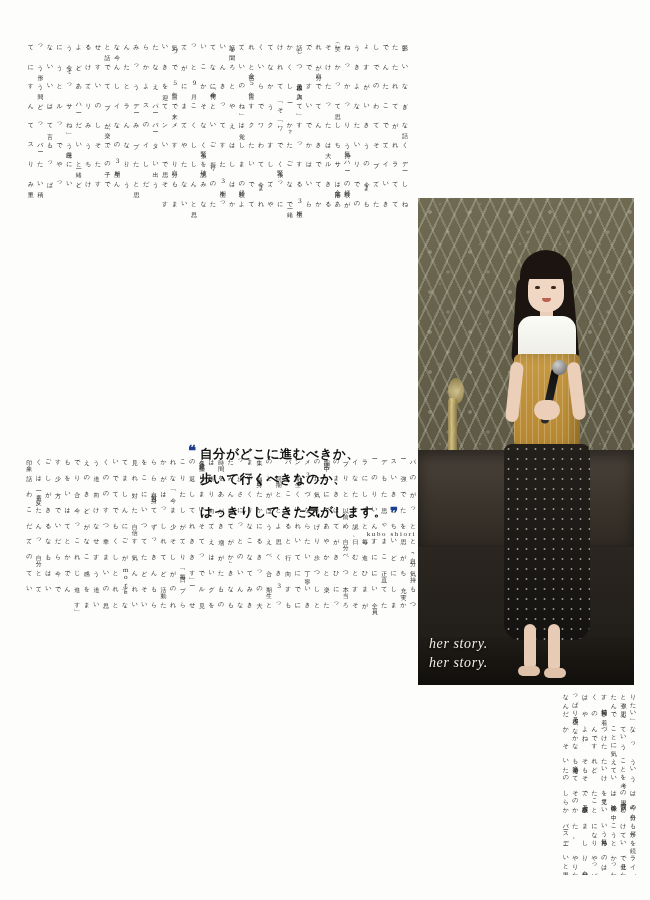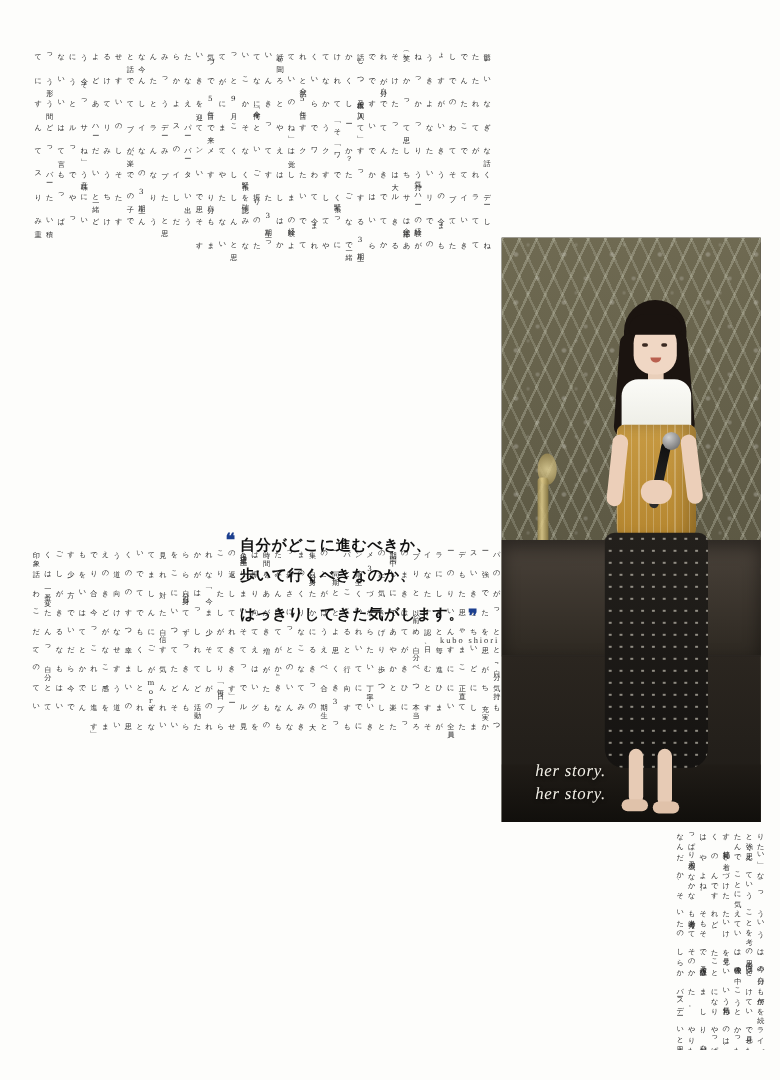--- a/index.html
+++ b/index.html
@@ -184,21 +184,21 @@
   }
   .leg-l{position:absolute;left:34px;top:374px;width:12px;height:46px;background:#e7cbb5;border-radius:6px;}
   .leg-r{position:absolute;left:58px;top:374px;width:12px;height:48px;background:#e7cbb5;border-radius:6px;}
   .foot-l{position:absolute;left:28px;top:416px;width:22px;height:10px;background:#e0c2aa;border-radius:8px;}
   .foot-r{position:absolute;left:54px;top:418px;width:22px;height:10px;background:#e0c2aa;border-radius:8px;}
   .floor{
     position:absolute;left:0;right:0;bottom:0;height:48px;
     background:linear-gradient(180deg,#201c17,#110f0c);
   }
   .photo-caption{
-    position:absolute;left:28px;bottom:12px;
+    position:absolute;left:11px;bottom:12px;
     color:#f2efe6;
     font-family:"Liberation Serif", serif;
     font-style:italic;
     font-size:14px;
     line-height:1.35;
     text-shadow:0 1px 3px rgba(0,0,0,.8);
     letter-spacing:.6px;
   }
 </style>
 </head>

